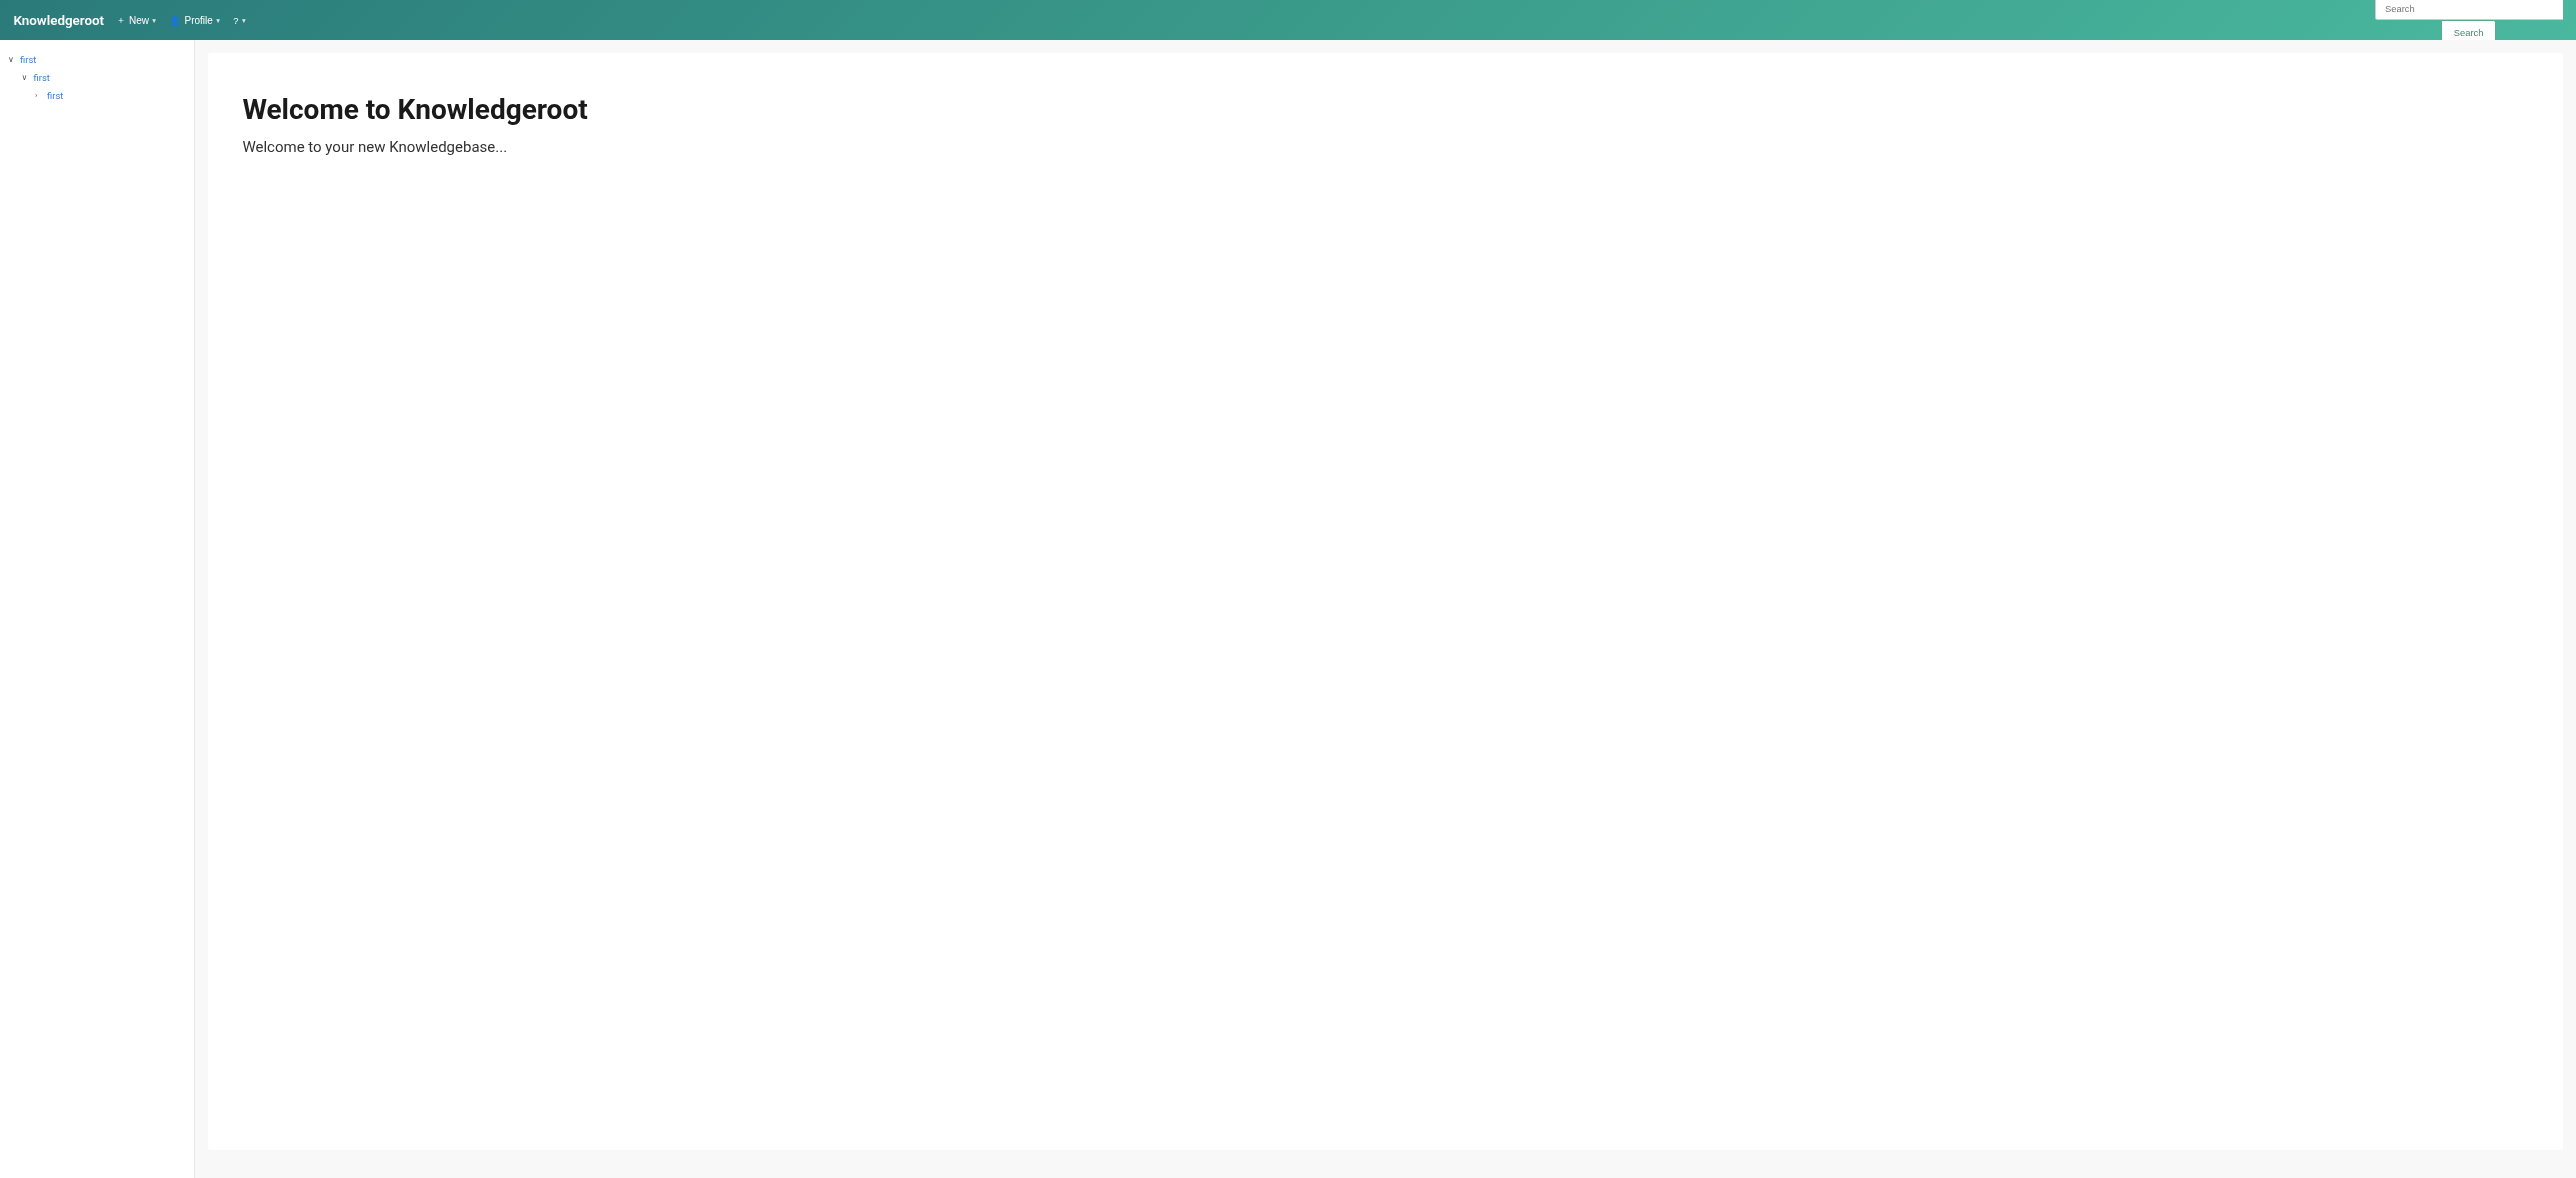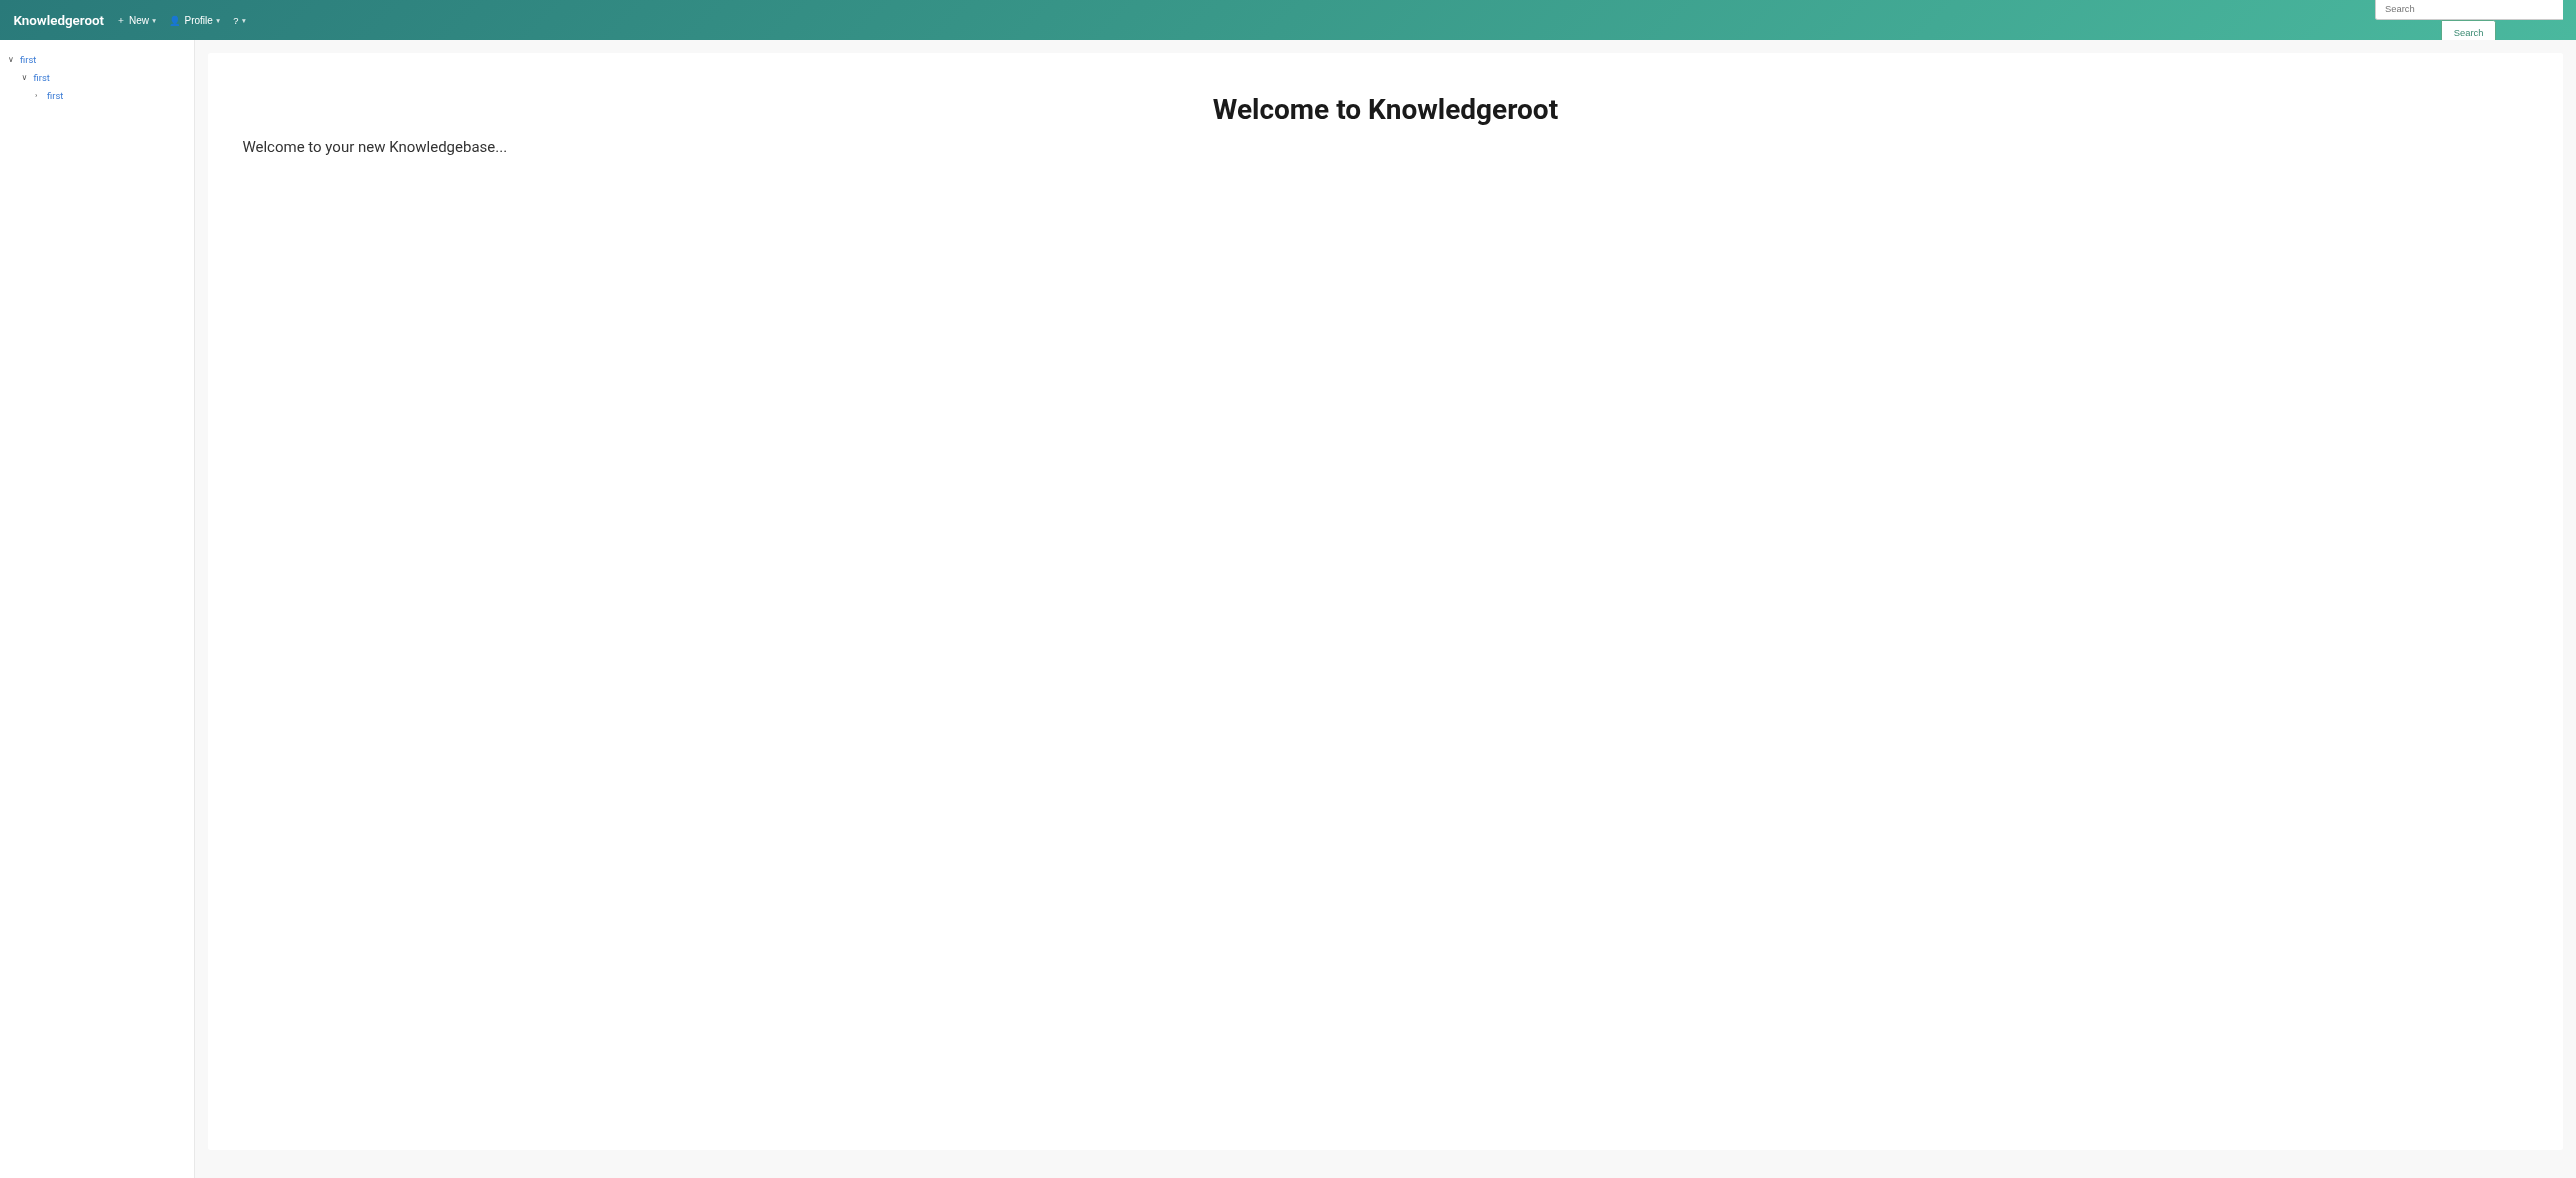--- a/index.html
+++ b/index.html
@@ -155,21 +155,20 @@
       border-radius: 2.7px;
       padding: 40px 34px 134px 34px;
       min-height: calc(100vh - 81px);
     }
 
     .welcome-title {
       font-size: 28px;
       font-weight: 700;
       color: #1a1a1a;
       margin-bottom: 12px;
-      text-align: center;
     }
 
     .welcome-subtitle {
       font-size: 15px;
       color: #333;
       font-weight: 400;
     }
   </style>
 </head>
 <body>

